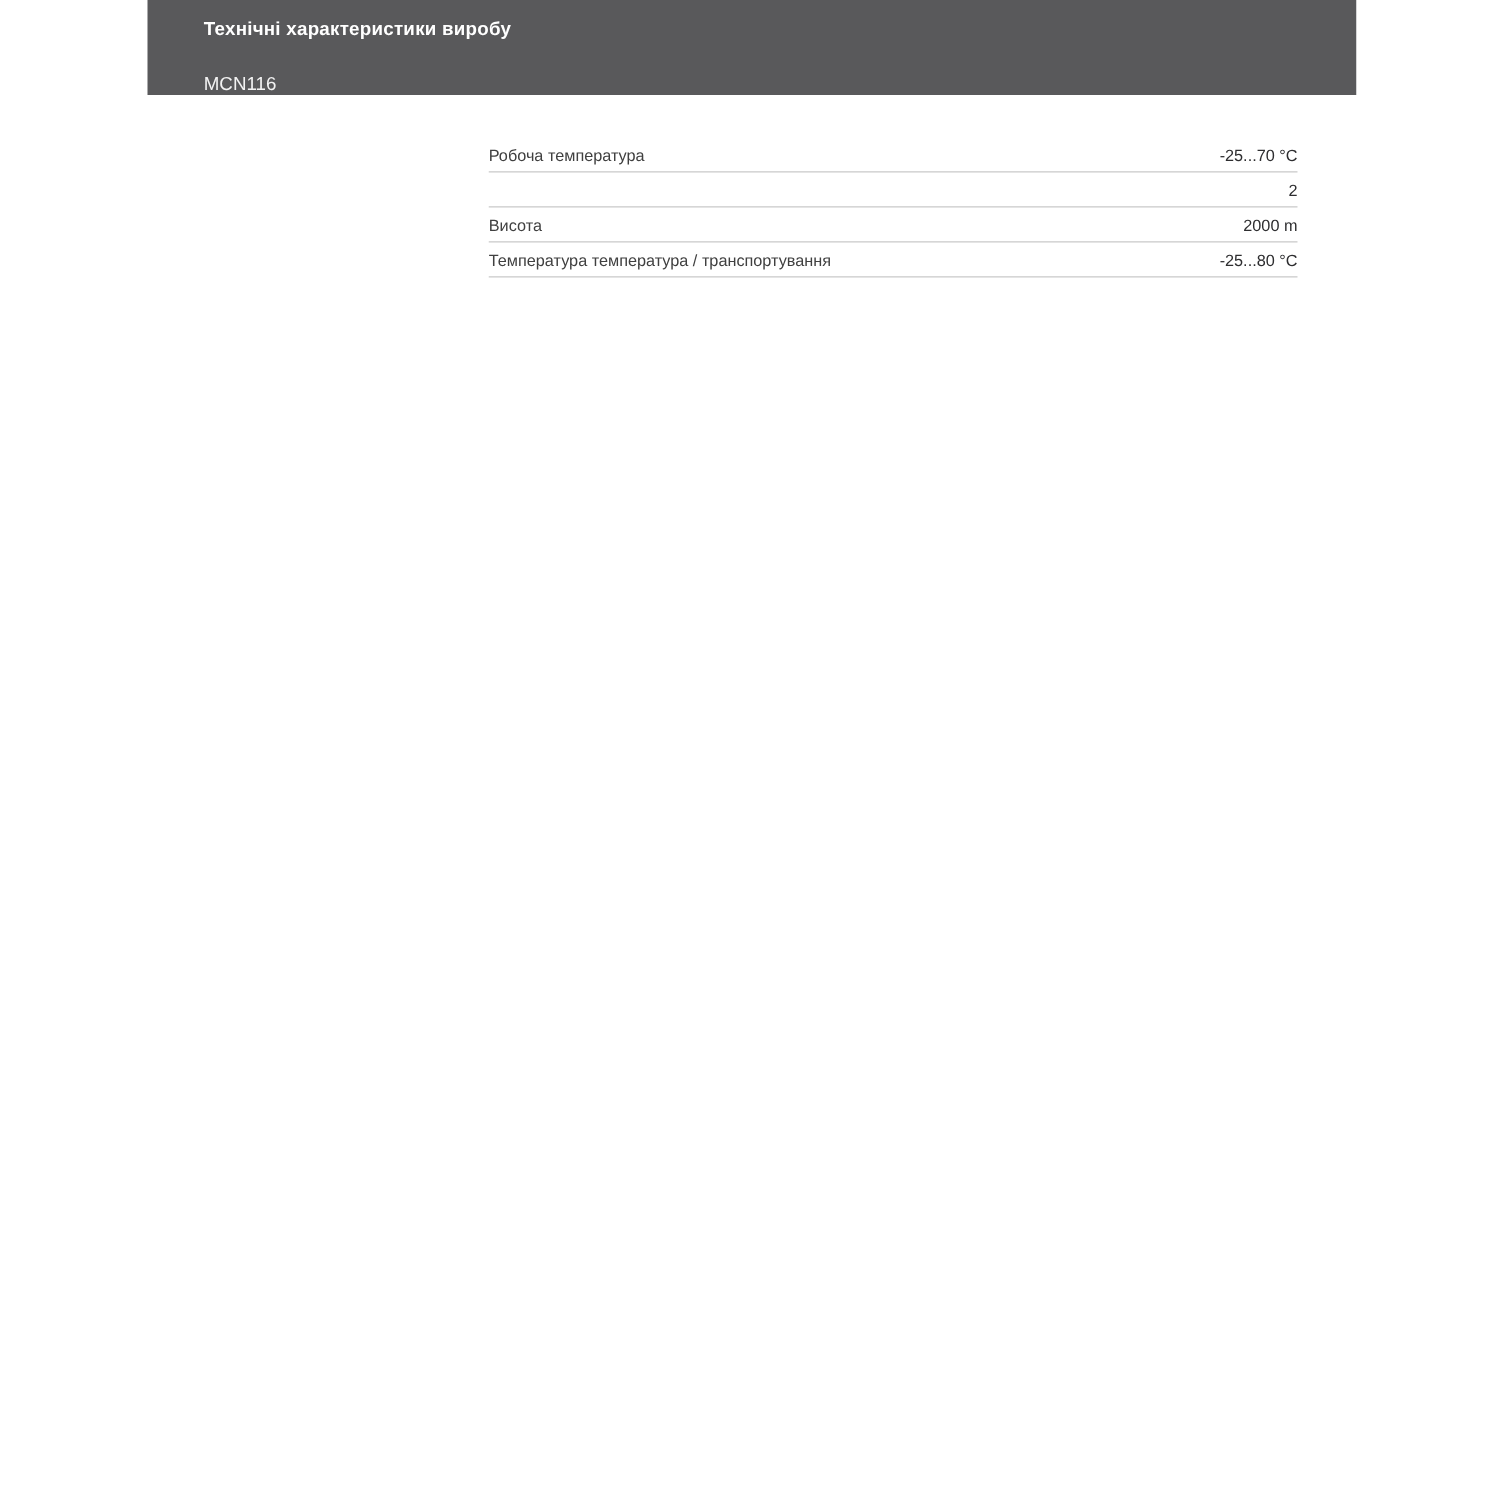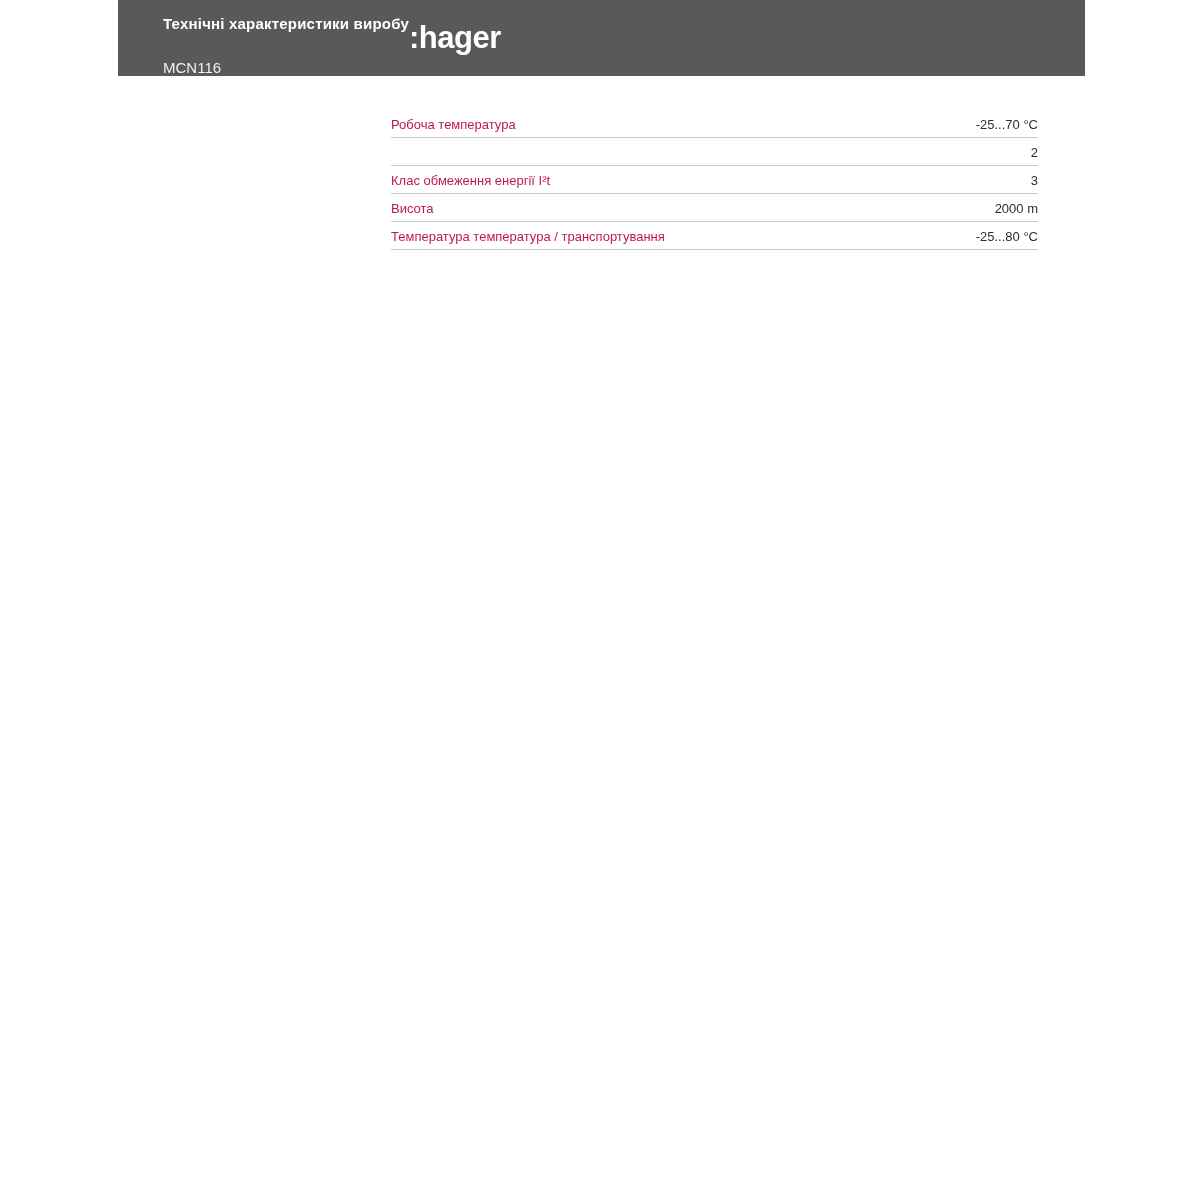--- a/index.html
+++ b/index.html
@@ -71,21 +71,21 @@
   .spec-row {
     display: flex;
     justify-content: space-between;
     align-items: flex-start;
     border-bottom: 1px solid #c9c9c9;
     padding: 6px 0 4px 0;
   }
   .spec-label {
     font-size: 13px;
     line-height: 17px;
-    color: #be185d;
+    color: #404040;
     max-width: 310px;
   }
   .spec-value {
     font-size: 13px;
     line-height: 17px;
     color: #2e2e30;
     text-align: left;
     white-space: nowrap;
     margin-left: auto;
   }
@@ -93,38 +93,33 @@
 </head>
 <body>
 
 <div class="page">
 
   <div class="header-bar">
     <div class="header-text">
       <div class="header-title">Технічні характеристики виробу</div>
       <div class="header-subtitle">MCN116</div>
     </div>
-    <div class="logo">:hager</div>
   </div>
 
   <div class="spec-table">
 
     <div class="spec-row">
       <div class="spec-label">Робоча температура</div>
       <div class="spec-value">-25...70 °C</div>
     </div>
 
     <div class="spec-row">
       <div class="spec-value">2</div>
     </div>
 
-    <div class="spec-row">
-      <div class="spec-label">Клас обмеження енергії I²t</div>
-      <div class="spec-value">3</div>
-    </div>
 
     <div class="spec-row">
       <div class="spec-label">Висота</div>
       <div class="spec-value">2000 m</div>
     </div>
 
     <div class="spec-row">
       <div class="spec-label">Температура температура / транспортування</div>
       <div class="spec-value">-25...80 °C</div>
     </div>

